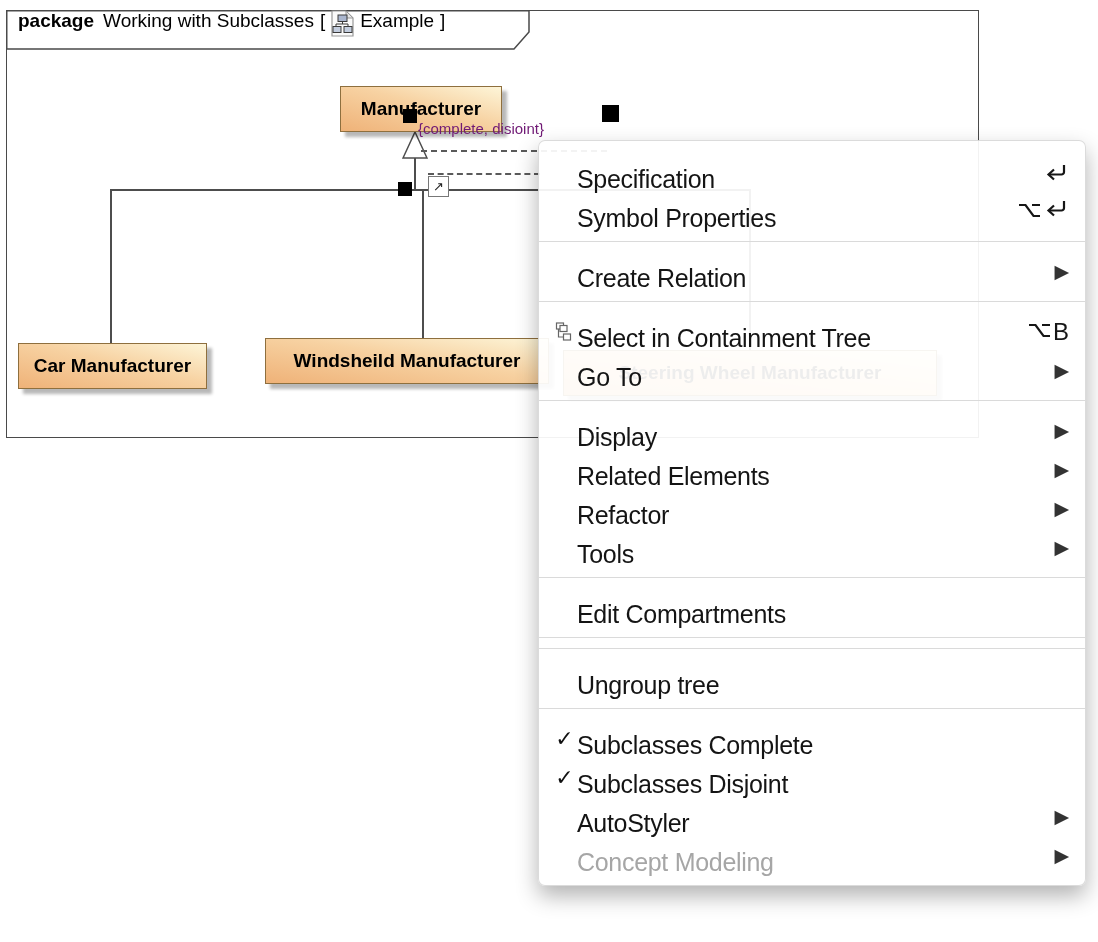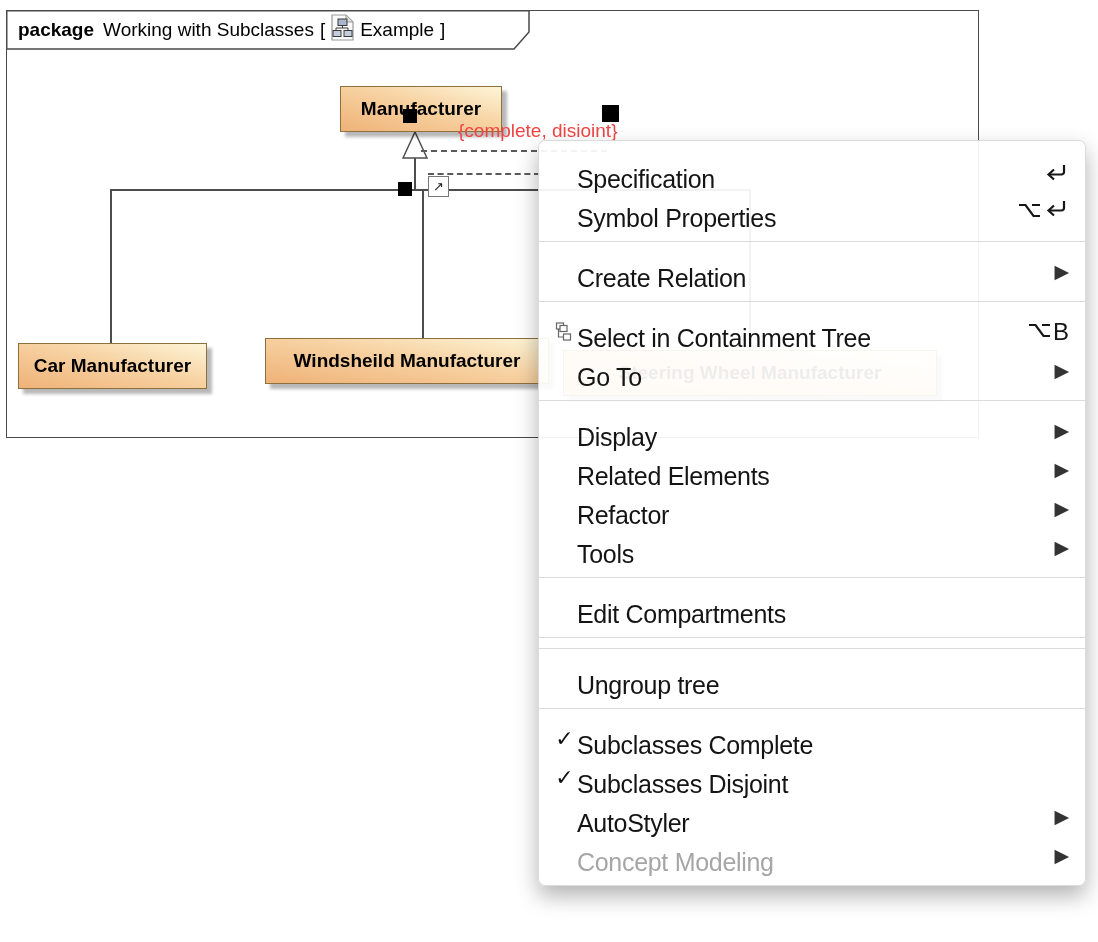--- a/index.html
+++ b/index.html
@@ -4,34 +4,34 @@
 <style>
   html,body{margin:0;padding:0;background:#fff;}
   body{width:1098px;height:942px;position:relative;overflow:hidden;
        font-family:"Liberation Sans","DejaVu Sans",sans-serif;}
 
   
   .frame{position:absolute;left:6px;top:10px;width:971px;height:426px;
          border:1.5px solid #4a4a4a;background:#fff;}
   .pkg-tab-svg{position:absolute;left:6px;top:10px;}
   .pkg-tab-text{position:absolute;left:18px;top:10px;height:39px;display:flex;
-                align-items:center;font-size:19px;color:#000;white-space:pre;}
+                font-size:19px;color:#000;white-space:pre;}
   .pkg-kw{font-weight:bold;margin-right:9px;}
   .pkg-icon{display:inline-block;margin:0 6px;}
 
   .uml-class{position:absolute;height:44px;display:flex;align-items:center;justify-content:center;
              border:1.5px solid #8e6f3e;
              background:linear-gradient(to top right,#efb278,#f7d2a2 55%,#fdf5d8);
              box-shadow:5px 5px 3px rgba(0,0,0,0.28);
              font-weight:bold;font-size:19px;color:#000;white-space:nowrap;overflow:hidden;}
   .line{position:absolute;background:#4d4d4d;}
   .dash{position:absolute;height:0;border-top:2px dashed #5a5a5a;}
   .handle{position:absolute;background:#000;}
   .tri-svg{position:absolute;}
-  .constraint{position:absolute;font-size:19px;color:#ef4444;white-space:pre;margin-left:40px;}
+  .constraint{position:absolute;font-size:15px;color:#701a75;white-space:pre;}
   .smart{position:absolute;width:19px;height:19px;background:#fff;border:1.5px solid #777;
          display:flex;align-items:center;justify-content:center;font-size:13px;color:#222;}
 
   
   .menu{position:absolute;left:538px;top:140px;width:548px;z-index:10;
         background:rgba(255,255,255,0.93);
         border:1px solid rgba(0,0,0,0.14);border-radius:7px;
         box-shadow:0 10px 22px rgba(0,0,0,0.30);
         padding:12px 0 10px 0;box-sizing:border-box;}
   .mi{height:39px;display:flex;align-items:center;padding:0 16px 0 38px;cursor:default;}

